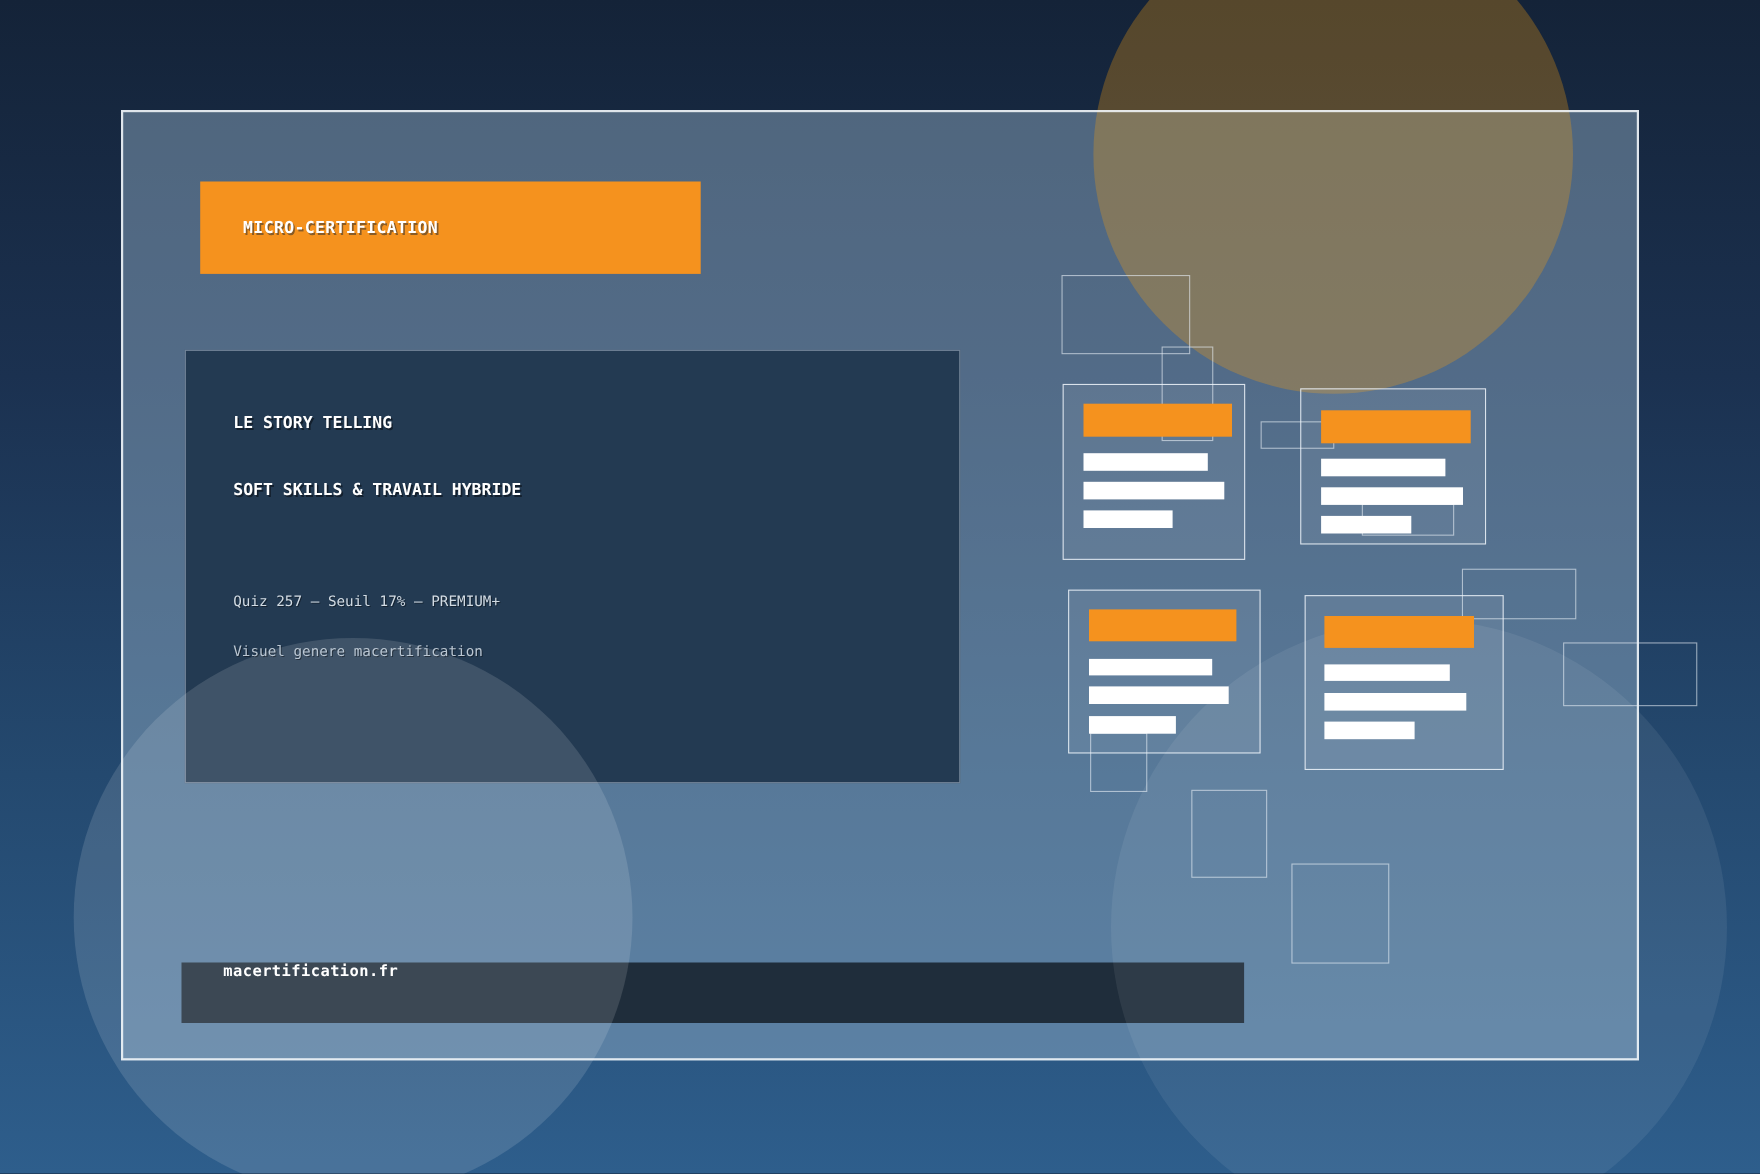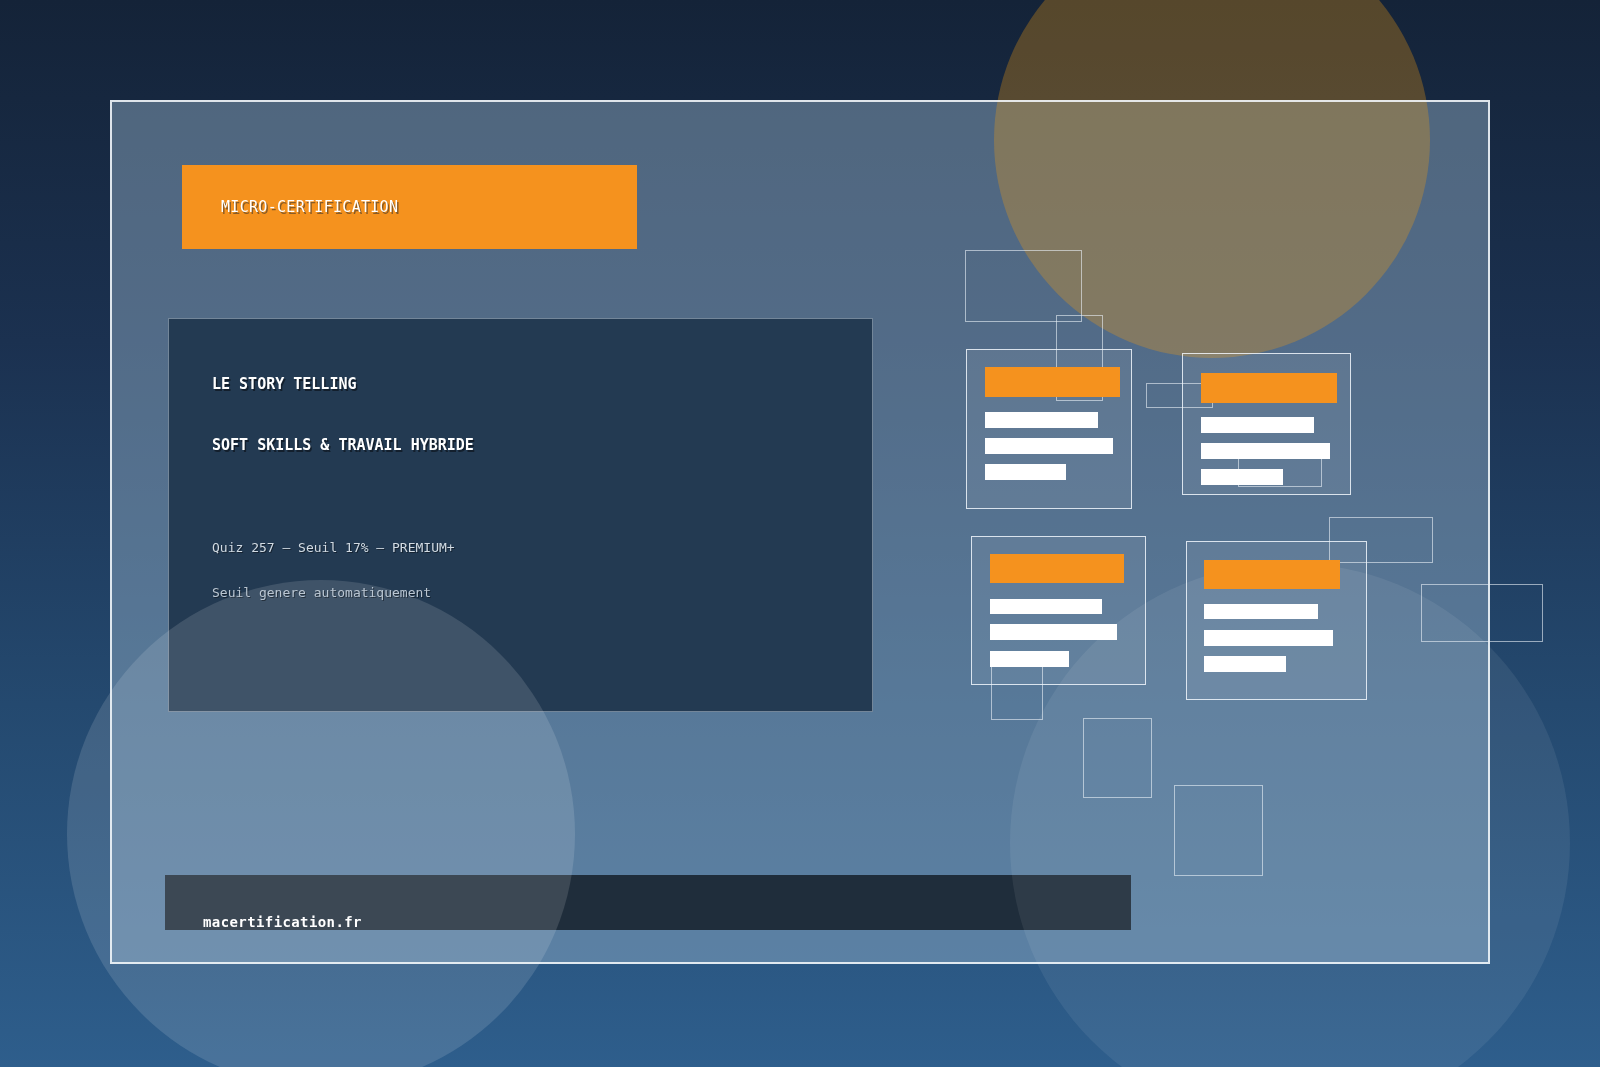--- a/index.html
+++ b/index.html
@@ -40,36 +40,36 @@
 
   
   .banner{
     left:182px;top:165px;width:455px;height:84px;
     background:#f5921e;
     display:flex;align-items:center;
     z-index:9;
   }
   .banner-label{
     padding-left:39px;
-    color:#ffffff;font-size:15px;font-weight:normal;letter-spacing:0.3px;
+    color:#ffffff;font-size:15px;font-weight:bold;letter-spacing:0.3px;
     text-shadow:1.5px 1.5px 0 rgba(45,45,45,0.55);
   }
 
   
   .card-text{color:#ffffff;z-index:10;white-space:pre;}
   .t-title   {left:212px;top:375px;font-size:15px;font-weight:bold;text-shadow:1.5px 1.5px 0 rgba(0,0,0,0.45);}
   .t-subtitle{left:212px;top:436px;font-size:15px;font-weight:bold;text-shadow:1.5px 1.5px 0 rgba(0,0,0,0.45);}
   .t-meta    {left:212px;top:540px;font-size:13px;font-weight:normal;color:#d2dbe3;text-shadow:1px 1px 0 rgba(0,0,0,0.4);}
   .t-note    {left:212px;top:585px;font-size:13px;font-weight:normal;color:#bac6d2;text-shadow:1px 1px 0 rgba(0,0,0,0.4);}
 
   
   .footer-bar{
     left:165px;top:875px;width:966px;height:55px;
     background:#1f2d3b;
-    display:flex;align-items:flex-end;
+    display:flex;align-items:flex-start;
     z-index:3;
   }
   .footer-label{
     padding-left:38px;
     color:#ffffff;font-size:14px;font-weight:bold;letter-spacing:0.4px;
   }
 
   
   .skel{
     background:rgba(255,255,255,0.07);
@@ -142,15 +142,15 @@
     <div class="bar" style="left:17px;top:114px;width:82px;height:16px;"></div>
   </div>
 
   <div class="abs banner">
     <span class="banner-label">MICRO-CERTIFICATION</span>
   </div>
 
   <div class="abs card-text t-title">LE STORY TELLING</div>
   <div class="abs card-text t-subtitle">SOFT SKILLS &amp; TRAVAIL HYBRIDE</div>
   <div class="abs card-text t-meta">Quiz 257 – Seuil 17% – PREMIUM+</div>
-  <div class="abs card-text t-note">Seuil genere automatiquement</div>
+  <div class="abs card-text t-note">Visuel genere macertification</div>
 
 </div>
 
 </body></html>

